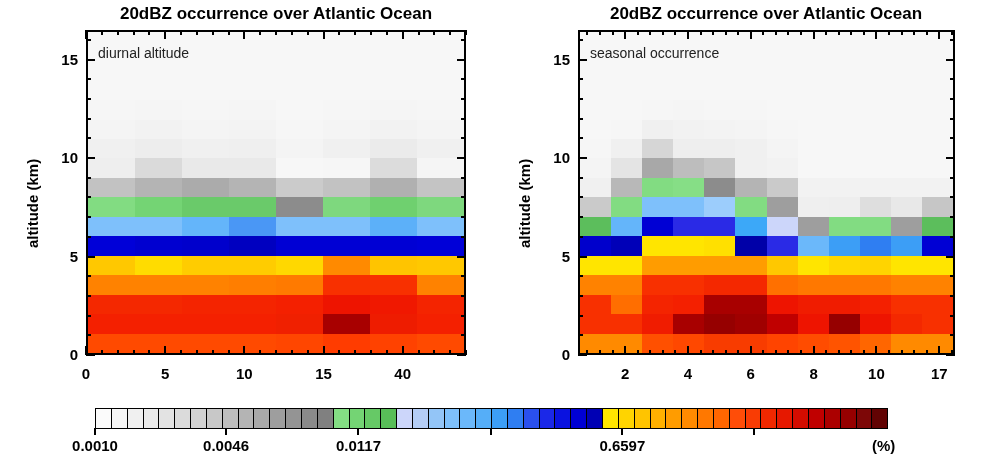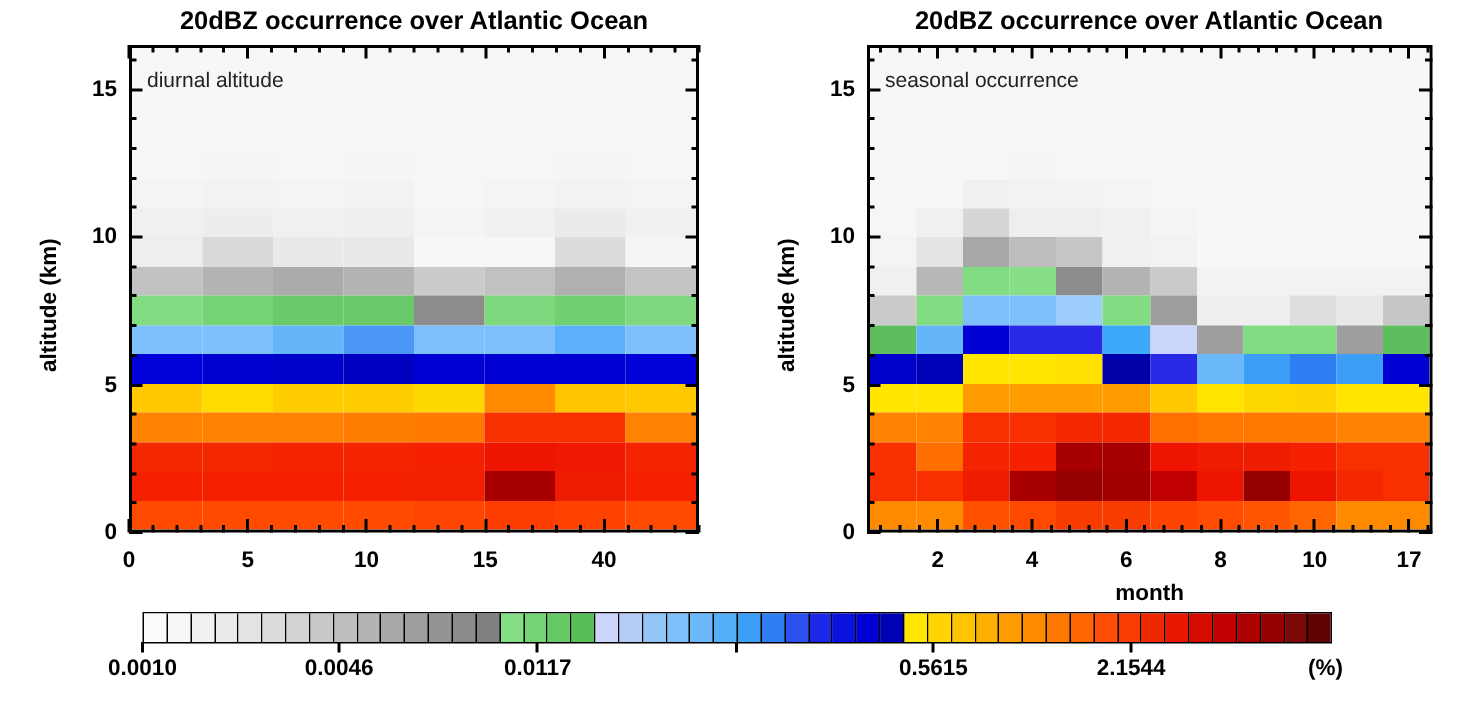--- a/index.html
+++ b/index.html
@@ -569,21 +569,20 @@
     <div class="ylab" style="left: 530px; top: 346px; width: 40px;">0</div>
     <div class="tick ymaj" style="left: 578px; top: 255.515px;"></div>
     <div class="tick ymaj" style="left: 946px; top: 255.515px;"></div>
     <div class="ylab" style="left: 530px; top: 247.515px; width: 40px;">5</div>
     <div class="tick ymaj" style="left: 578px; top: 157.03px;"></div>
     <div class="tick ymaj" style="left: 946px; top: 157.03px;"></div>
     <div class="ylab" style="left: 530px; top: 149.03px; width: 40px;">10</div>
     <div class="tick ymaj" style="left: 578px; top: 58.5455px;"></div>
     <div class="tick ymaj" style="left: 946px; top: 58.5455px;"></div>
     <div class="ylab" style="left: 530px; top: 50.5455px; width: 40px;">15</div>
-    <div class="axtitle" style="left: 646.5px; top: 387px; width: 240px;">month</div>
     <div class="ytitle" style="left: 516px; top: 247.5px;">altitude (km)</div>
     <div class="annot" style="left: 590px; top: 45px;">seasonal occurrence</div>
     <div id="cbar" style="left: 95px; top: 408px; width: 791px; height: 19px;">
       <div class="cb" style="background: rgb(251, 251, 251); flex: 1 1 0px;"></div>
       <div class="cb" style="background: rgb(246, 246, 246); flex: 1 1 0px;"></div>
       <div class="cb" style="background: rgb(240, 240, 240); flex: 1 1 0px;"></div>
       <div class="cb" style="background: rgb(234, 234, 234); flex: 1 1 0px;"></div>
       <div class="cb" style="background: rgb(227, 227, 227); flex: 1 1 0px;"></div>
       <div class="cb" style="background: rgb(219, 219, 219); flex: 1 1 0px;"></div>
       <div class="cb" style="background: rgb(210, 210, 210); flex: 1 1 0px;"></div>
@@ -632,17 +631,16 @@
       <div class="cb" style="background: rgb(98, 3, 3); flex: 1 1 0px;"></div>
     </div>
     <div class="cbtick" style="left: 94px; top: 428px;"></div>
     <div class="cblab" style="left: 35px; top: 437px; width: 120px;">0.0010</div>
     <div class="cbtick" style="left: 225.06px; top: 428px;"></div>
     <div class="cblab" style="left: 166.06px; top: 437px; width: 120px;">0.0046</div>
     <div class="cbtick" style="left: 357.49px; top: 428px;"></div>
     <div class="cblab" style="left: 298.49px; top: 437px; width: 120px;">0.0117</div>
     <div class="cbtick" style="left: 489.5px; top: 428px;"></div>
     <div class="cbtick" style="left: 621.341px; top: 428px;"></div>
-    <div class="cblab" style="left: 562.341px; top: 437px; width: 120px;">0.5615</div>
+    <div class="cblab" style="left: 562.341px; top: 437px; width: 120px;">0.6597</div>
     <div class="cbtick" style="left: 753.165px; top: 428px;"></div>
-    <div class="cblab" style="left: 694.165px; top: 437px; width: 120px;">2.1544</div>
     <div class="cbunit" style="left: 872px; top: 437px;">(%)</div>
   </div>
 
 </body></html>

